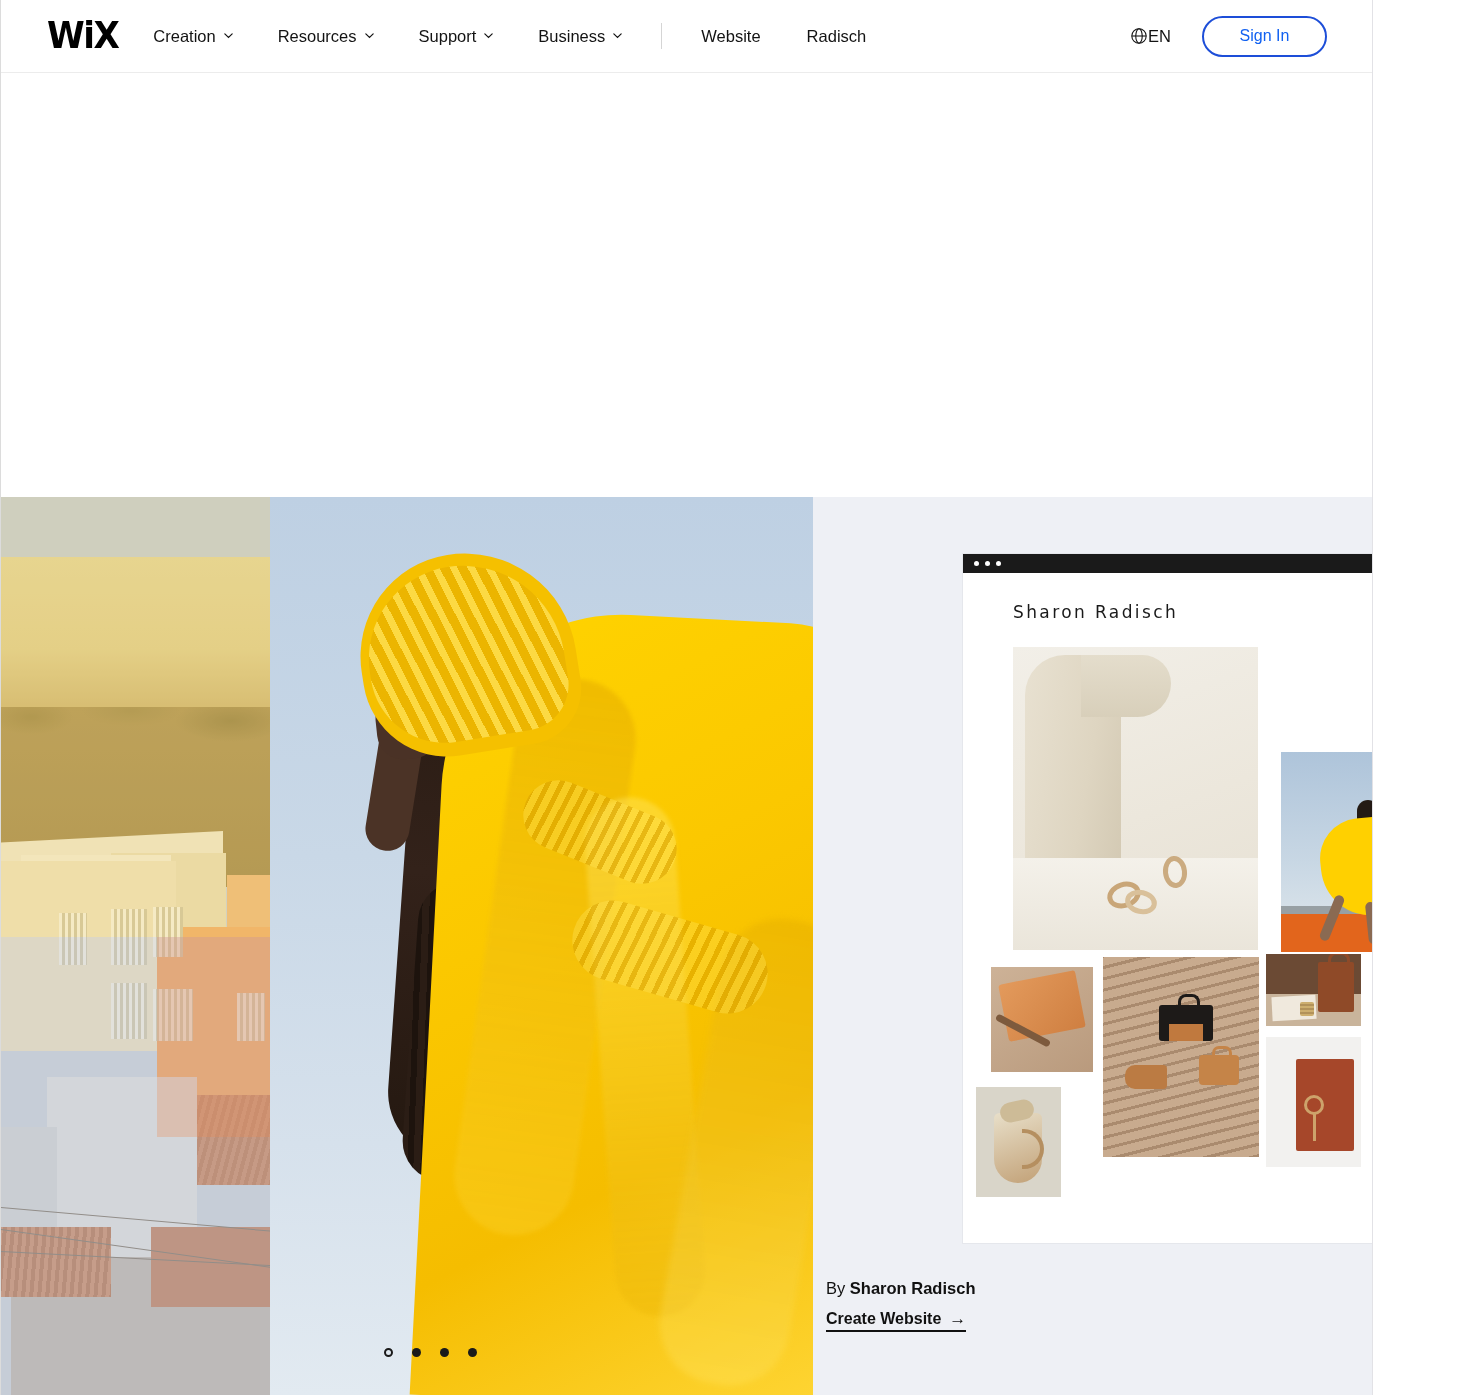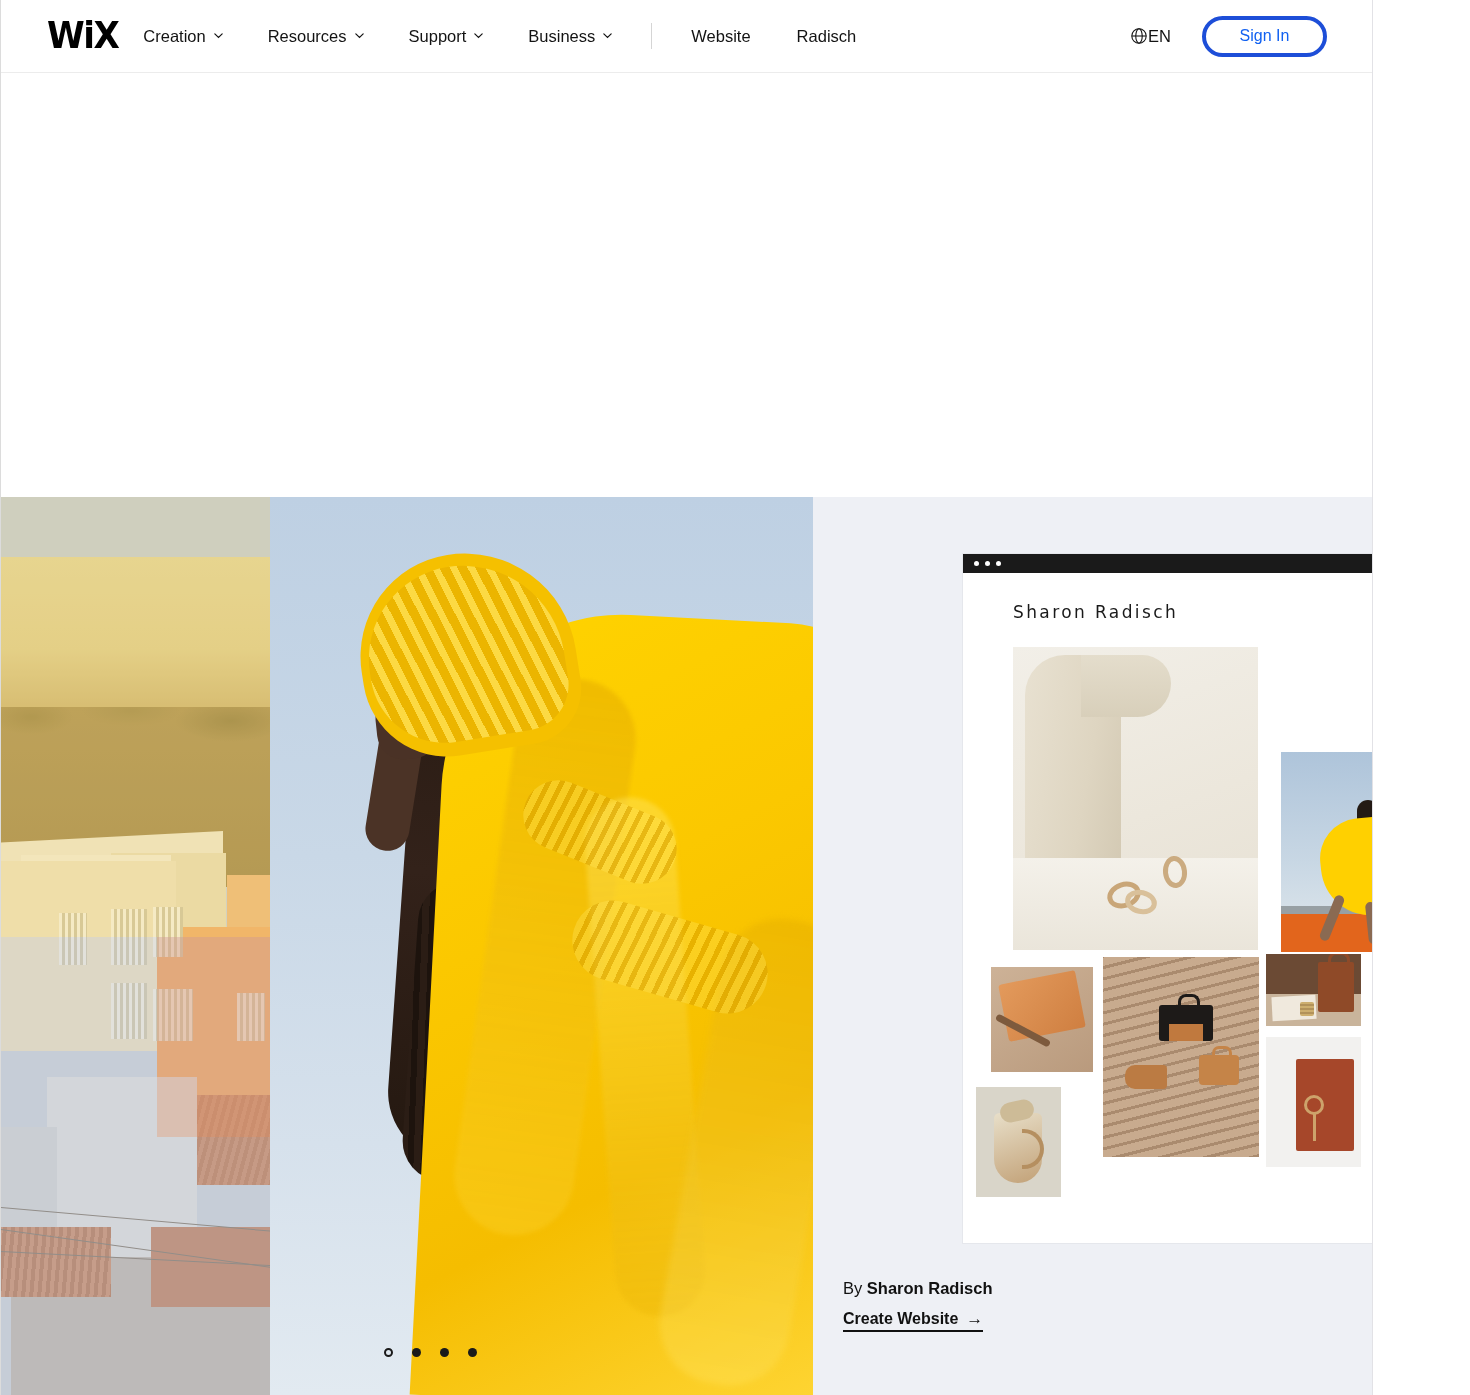--- a/index.html
+++ b/index.html
@@ -43,21 +43,21 @@
     font-weight:700;
     letter-spacing:-1.5px;
     line-height:1;
     color:#000;
     font-family:"DejaVu Sans", sans-serif;
     font-stretch:condensed;
     position:relative;
     top:-1px;
     cursor:pointer;
   }
-  .nav { display:flex; align-items:center; margin-left:25px; }
+  .nav { display:flex; align-items:center; margin-left:35px; }
   .nav-item {
     display:flex; align-items:center; gap:7px;
     font-size:16.5px; color:#131313;
     padding:6px 0;
     margin-right:44px;
     cursor:pointer; white-space:nowrap;
   }
   .caret { display:inline-block; width:11px; height:11px; position:relative; top:-1px;}
   .caret svg { display:block; }
   .nav-sep {
@@ -69,21 +69,21 @@
     margin-left:auto; display:flex; align-items:center; margin-right:46px;
   }
   .lang {
     display:flex; align-items:center; 
     font-size:16.5px; color:#131313; cursor:pointer;
     margin-right:31px;
   }
   .globe { width:18px; height:18px; display:block; }
   .signin {
     width:125px; height:41px;
-    border:4px solid #1d4ed8;
+    border:2px solid #1d4ed8;
     border-radius:21px;
     background:#ffffff;
     color:#1161f1;
     font-size:16px;
     font-family:"Liberation Sans", sans-serif;
     display:flex; align-items:center; justify-content:center;
     cursor:pointer;
   }
 
   
@@ -347,21 +347,21 @@
               background:linear-gradient(160deg,#e8dfc9,#c2a177); border-radius:6px 6px 26px 26px; }
   .g6 .tie { position:absolute; left:24px; top:14px; width:34px; height:20px; background:#cdbb97; border-radius:14px; transform:rotate(-12deg); }
   .g6 .handle { position:absolute; left:46px; top:42px; width:22px; height:40px; border:4px solid #b58f60; border-left:none; border-radius:0 20px 20px 0; }
 
   .g7 { left:303px; top:390px; width:95px; height:130px; background:#f2f1ef; }
   .g7 .wallet { position:absolute; left:30px; top:22px; width:58px; height:92px; background:#a6472a; border-radius:2px; }
   .g7 .clasp { position:absolute; left:38px; top:58px; width:20px; height:20px; border:3px solid #cda36b; border-radius:50%; }
   .g7 .pin { position:absolute; left:47px; top:76px; width:3px; height:28px; background:#cda36b; }
 
   
-  .caption { position:absolute; left:30px; top:778px; }
+  .caption { position:absolute; left:13px; top:778px; }
   .cap-by { font-size:16.5px; color:#111; line-height:26px; }
   .cap-by b { font-weight:700; }
   .cap-link {
     display:inline-flex; align-items:center; gap:8px;
     font-size:16px; font-weight:700; color:#111;
     border-bottom:2px solid #111; padding-bottom:2px;
     margin-top:9px; cursor:pointer;
   }
   .arrow { font-size:17px; line-height:1; position:relative; top:-1px; }
 </style>

